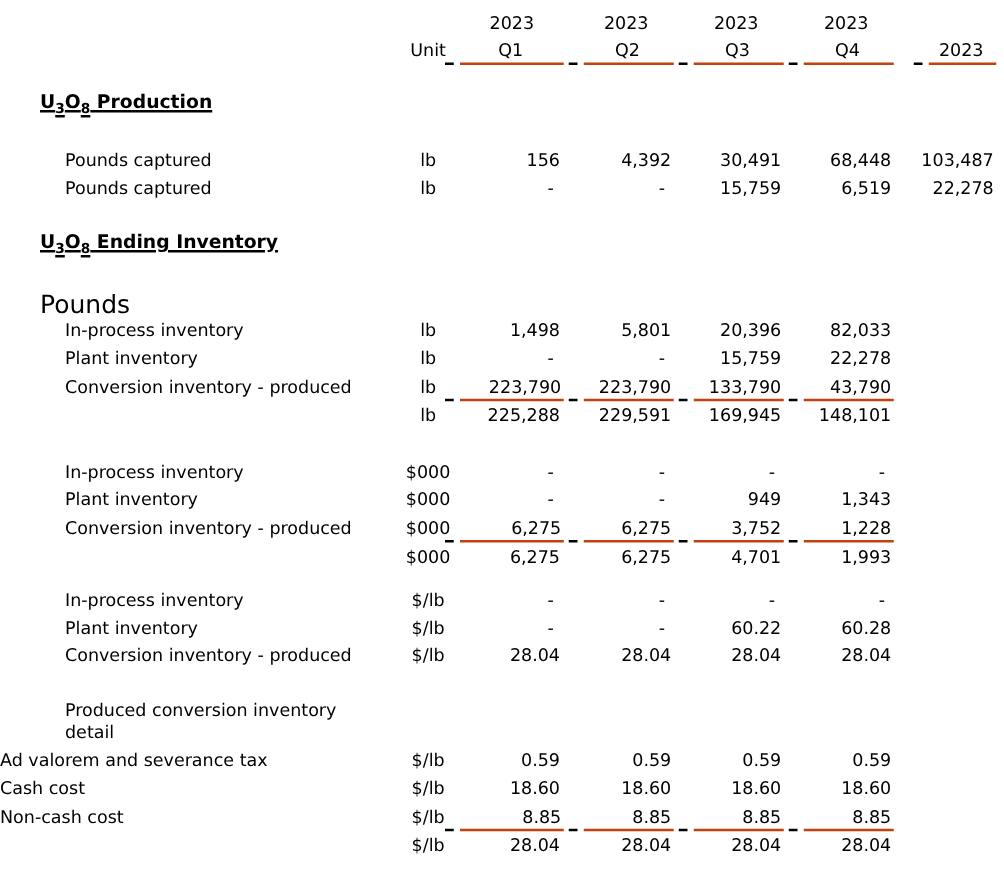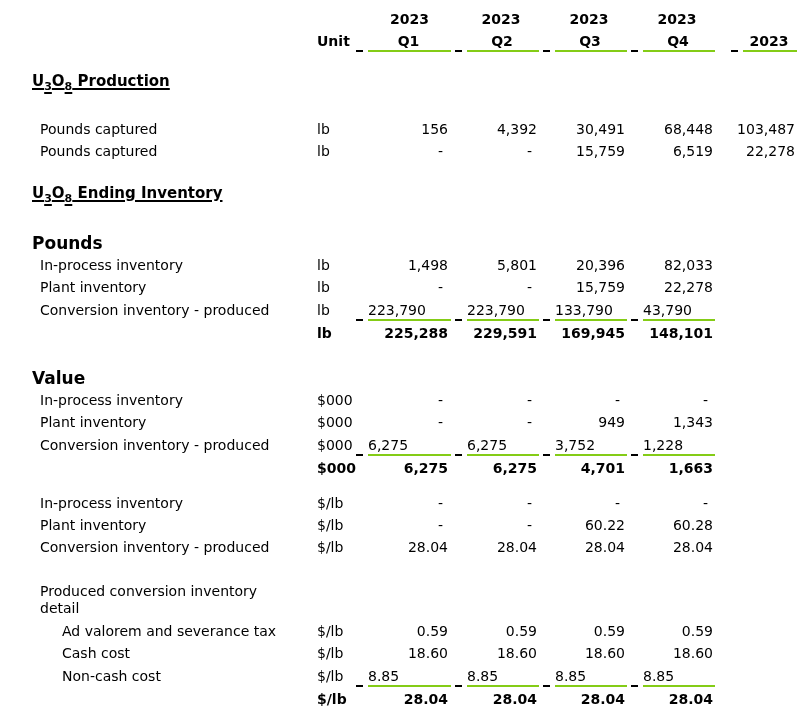--- a/index.html
+++ b/index.html
@@ -15,47 +15,47 @@
     padding: 0; height: 22px; line-height: 22px;
     white-space: nowrap; overflow: visible; vertical-align: middle;
     font-size: 14px;
   }
   tr.rh24 td { height: 24px; }
   tr.rh40 td { height: 40px; line-height: 17px; vertical-align: top; padding-top: 3px; }
   tr.sp13 td { height: 13px; } tr.sp18 td { height: 18px; }
   tr.sp20 td { height: 20px; } tr.sp22 td { height: 22px; }
   tr.sp23 td { height: 23px; }
   .i0 { padding-left: 32px; }
-  .i1 { padding-left: 40px; }
-  .i2 { padding-left: 62px; }
-  td.unit { padding-left: 5px; text-align: left; }
+  .i1 { padding-left: 52px; }
+  .i2 { }
+  td.unit { padding-left: 5px; text-align: center; }
   td.q { text-align: right; }
   td.dash { padding-right: 5px; }
-  .b { font-weight: bold; }
+  .b { font-weight: normal; }
   
   span.ul, span.nl {
     display: inline-block; line-height: 17px; position: relative;
-    text-align: left;
-  }
-  span.ul { border-bottom: 2px solid #84cc16; margin-right: -2px; padding-right: 2px; }
+    text-align: right;
+  }
+  span.ul { border-bottom: 2px solid #c2410c; margin-right: -2px; padding-right: 2px; }
   span.ul::before {
     content: ""; position: absolute; left: -12px; bottom: -2px;
     width: 7px; height: 2px; background: #000;
   }
   span.ctr { text-align: center; }
   .w1 { width: 83px; } .w2 { width: 72px; } .w3 { width: 54px; }
   
   .st { font-weight: bold; font-size: 15px; }
   .st > span, .st > sub {
     text-decoration: underline;
     text-decoration-thickness: 2px;
     text-underline-offset: 2px;
   }
   .st sub { font-size: 11px; }
-  .subhead { font-weight: bold; font-size: 17px; }
+  .subhead { font-weight: normal; font-size: 20px; }
 </style>
 </head>
 <body>
 
 <table>
   <colgroup>
     <col style="width:312px">
       <col style="width:56px">
       <col style="width:80px">
     <col style="width:89px">
@@ -170,23 +170,20 @@
     <td class="q b">169,945</td>
     <td class="q b">148,101</td>
     <td></td>
   </tr>
 
   <tr class="sp23">
         <td colspan="7"></td>
       </tr>
 
   <tr>
-    <td colspan="7" class="i0 subhead">Value</td>
-  </tr>
-  <tr>
     <td class="i1">In-process inventory</td>
     <td class="unit">$000</td>
     <td class="q dash">-</td>
     <td class="q dash">-</td>
     <td class="q dash">-</td>
     <td class="q dash">-</td>
     <td></td>
   </tr>
   <tr>
     <td class="i1">Plant inventory</td>
@@ -205,21 +202,21 @@
     <td class="q"><span class="ul w2">3,752</span></td>
     <td class="q"><span class="ul w2">1,228</span></td>
     <td></td>
   </tr>
   <tr>
     <td></td>
     <td class="unit b">$000</td>
     <td class="q b">6,275</td>
     <td class="q b">6,275</td>
     <td class="q b">4,701</td>
-    <td class="q b">1,663</td>
+    <td class="q b">1,993</td>
     <td></td>
   </tr>
 
   <tr class="sp13">
         <td colspan="7"></td>
       </tr>
 
   <tr>
     <td class="i1">In-process inventory</td>
     <td class="unit">$/lb</td>

